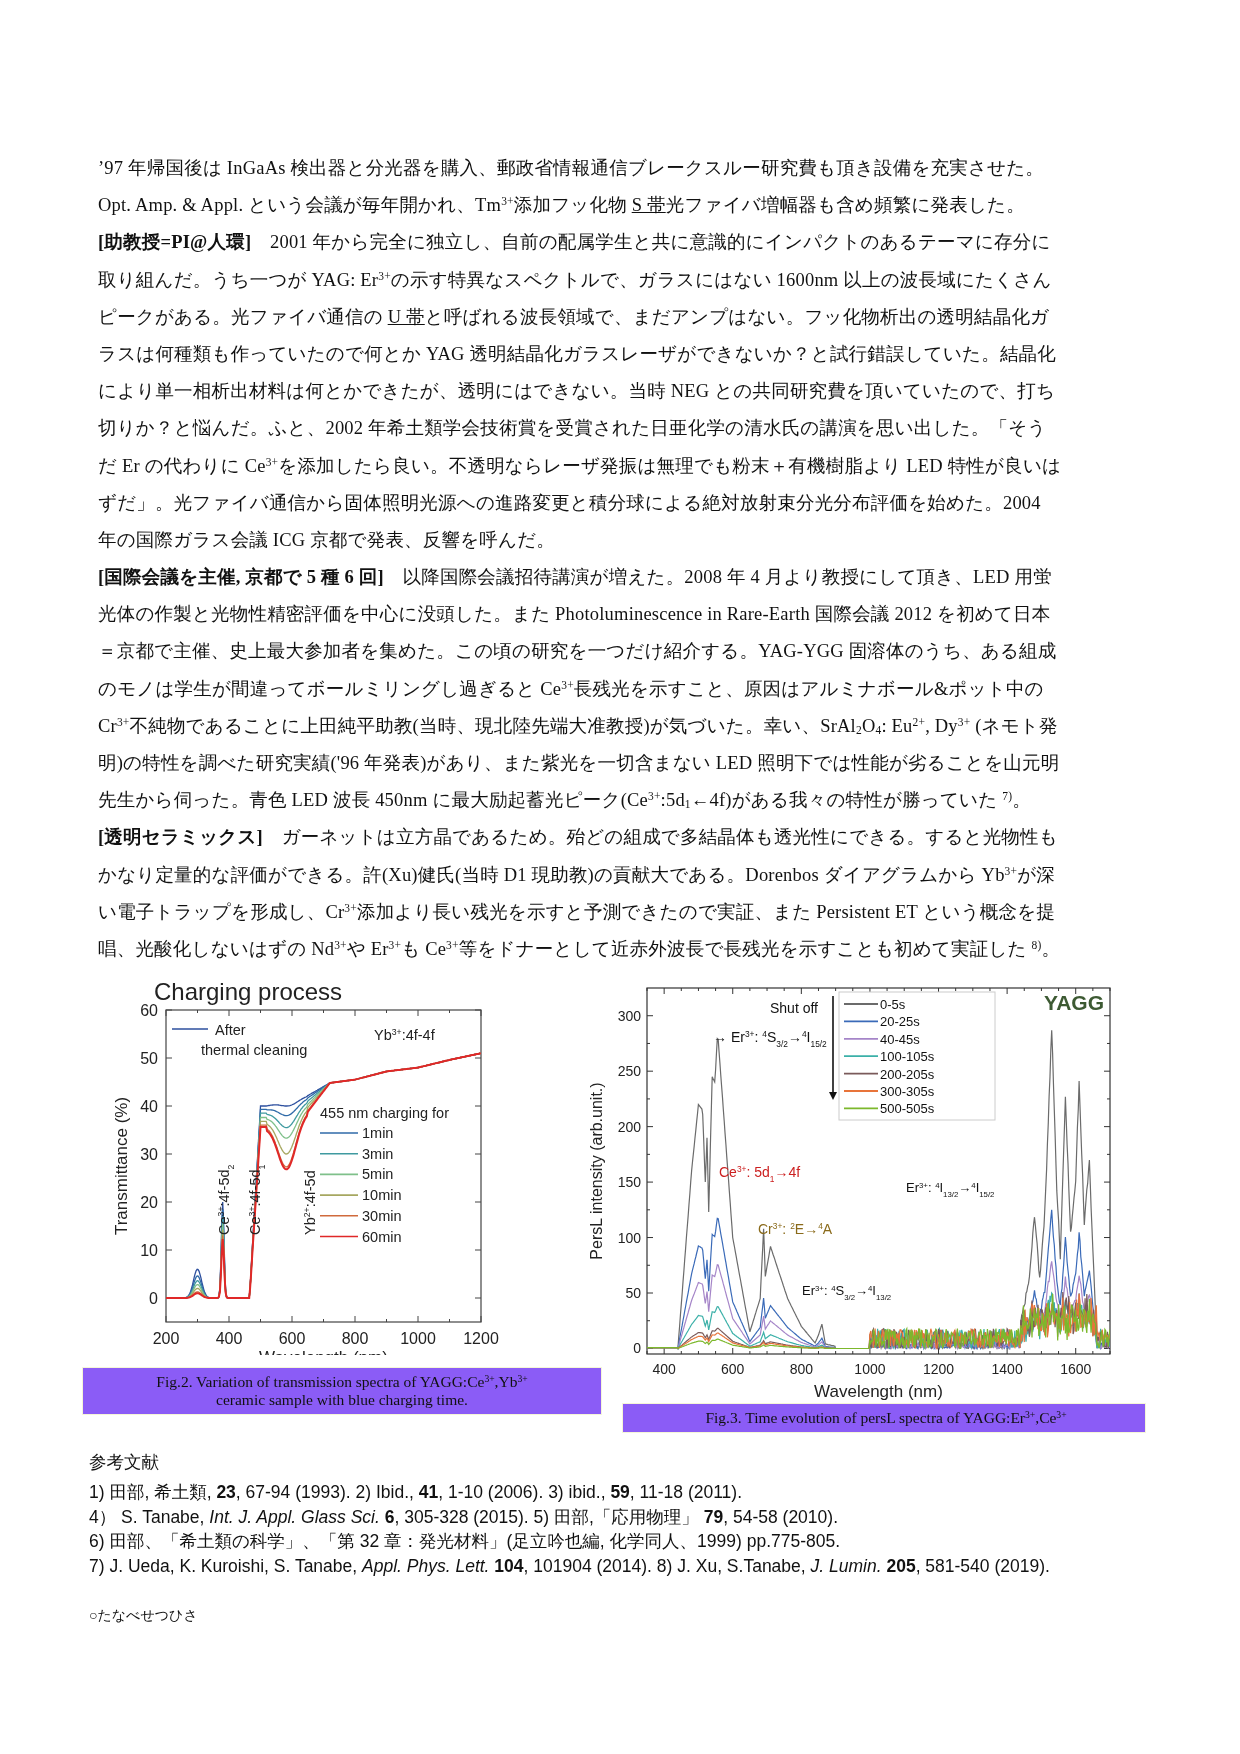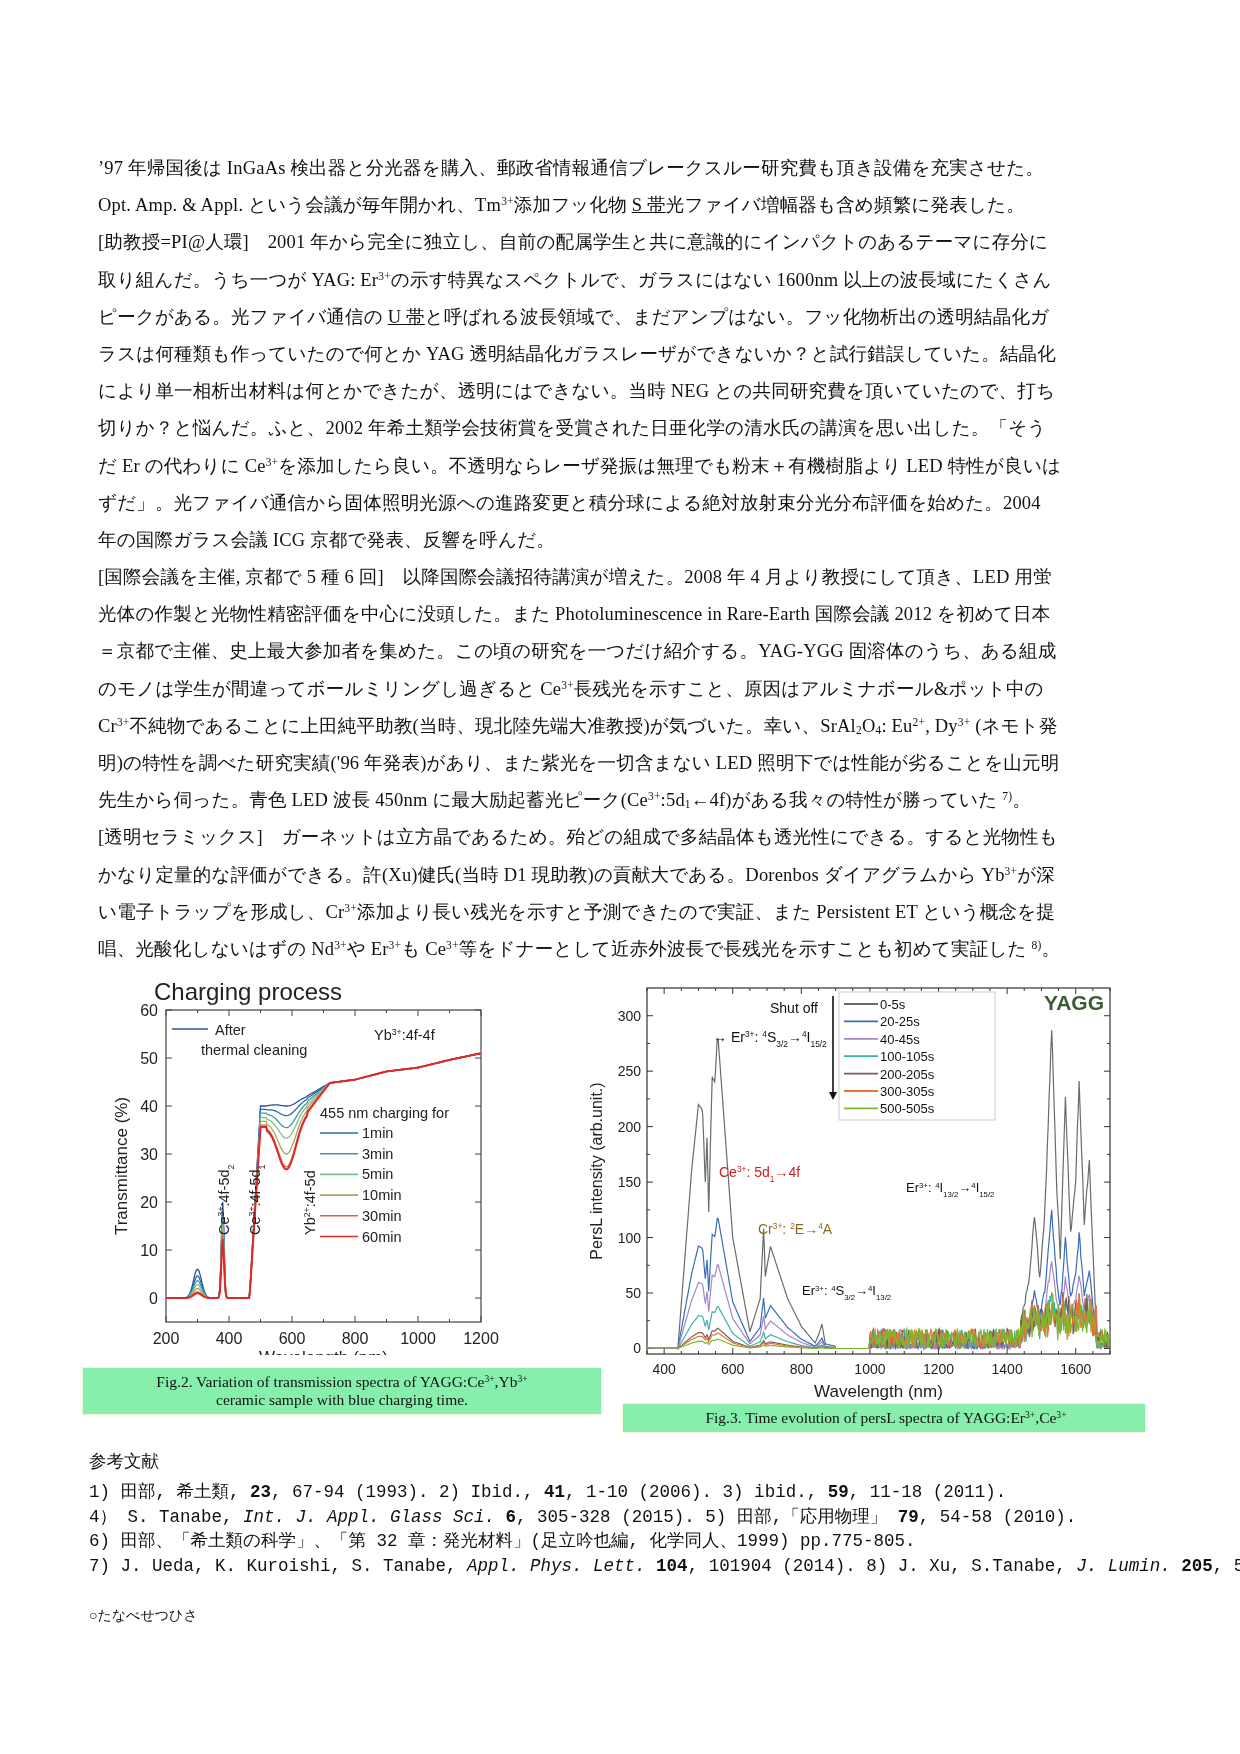--- a/index.html
+++ b/index.html
@@ -1,29 +1,29 @@
 <!DOCTYPE html>
 <html><head>
 <meta charset="utf-8">
 <style>
   html,body{margin:0;padding:0;background:#fff;}
   body{width:1240px;height:1754px;position:relative;overflow:hidden;
        font-family:"DejaVu Serif","Liberation Serif",serif;color:#111;}
   .para{position:absolute;left:98px;width:1068px;font-size:18.5px;line-height:37.2px;top:150px;
         font-family:"Liberation Serif","DejaVu Serif",serif;letter-spacing:0.2px;}
   .para .ln{display:block;white-space:nowrap;height:37.2px;}
-  .para b{font-weight:normal;}
+  .para b{font-weight:bold;}
   .para u{}
   sup{font-size:0.62em;vertical-align:0.55em;line-height:0;}
   sub{font-size:0.62em;vertical-align:-0.2em;line-height:0;}
   .fig{position:absolute;}
   svg text{font-family:"Liberation Sans","DejaVu Sans",sans-serif;}
-  .cap{position:absolute;background:#86efac;border:1px solid #f5f5d8;text-align:center;
+  .cap{position:absolute;background:#8b5cf6;border:1px solid #f5f5d8;text-align:center;
        font-family:"Liberation Serif","DejaVu Serif",serif;font-size:15.5px;line-height:18px;padding:5px 4px;}
-  .refs{position:absolute;left:89px;top:1444px;width:1080px;font-family:Liberation Mono, monospace;font-size:17.5px;}
+  .refs{position:absolute;left:89px;top:1444px;width:1080px;font-family:Liberation Sans, sans-serif;font-size:17.5px;}
   .refs .rh{height:36px;line-height:36px;}
   .refs .rl{white-space:nowrap;height:24.5px;line-height:24.5px;}
   .sig{position:absolute;left:89px;top:1607px;font-size:14px;font-family:"Liberation Serif","DejaVu Serif",serif;}
 </style>
 </head>
 <body>
 
 <div class="para" id="bodyText">
     <span class="ln"><span>’97 年帰国後は InGaAs 検出器と分光器を購入、郵政省情報通信ブレークスルー研究費も頂き設備を充実させた。</span></span>
     <span class="ln"><span>Opt. Amp. &amp; Appl. という会議が毎年開かれ、Tm</span><sup>3+</sup><span>添加フッ化物 </span><u>S 帯</u><span>光ファイバ増幅器も含め頻繁に発表した。</span></span>

